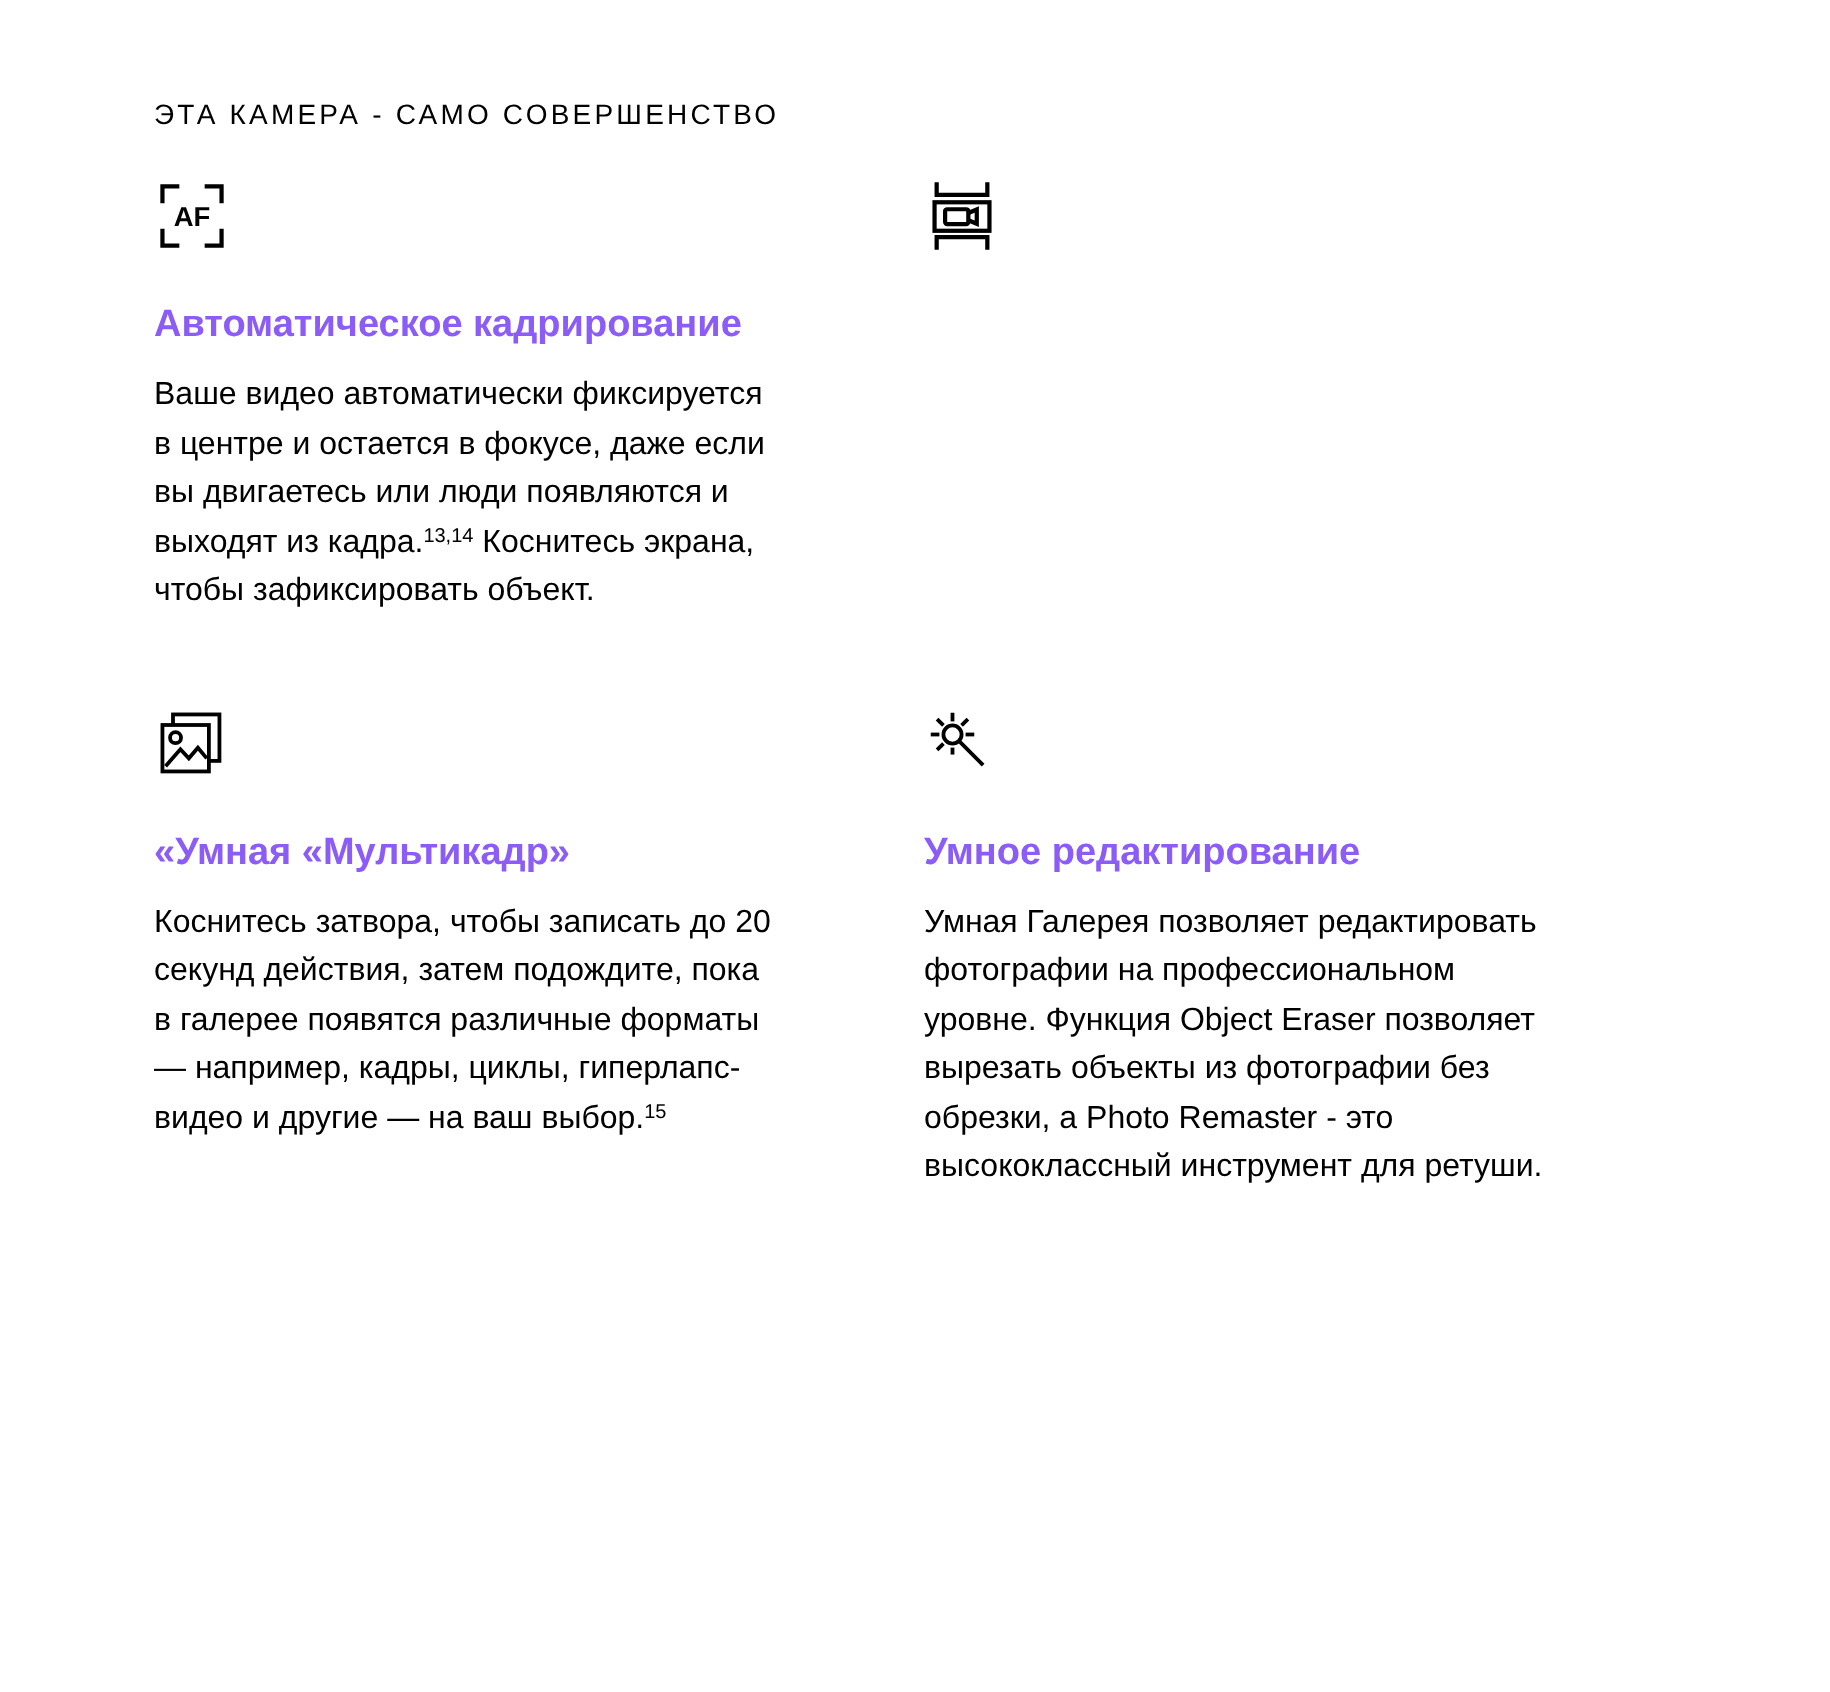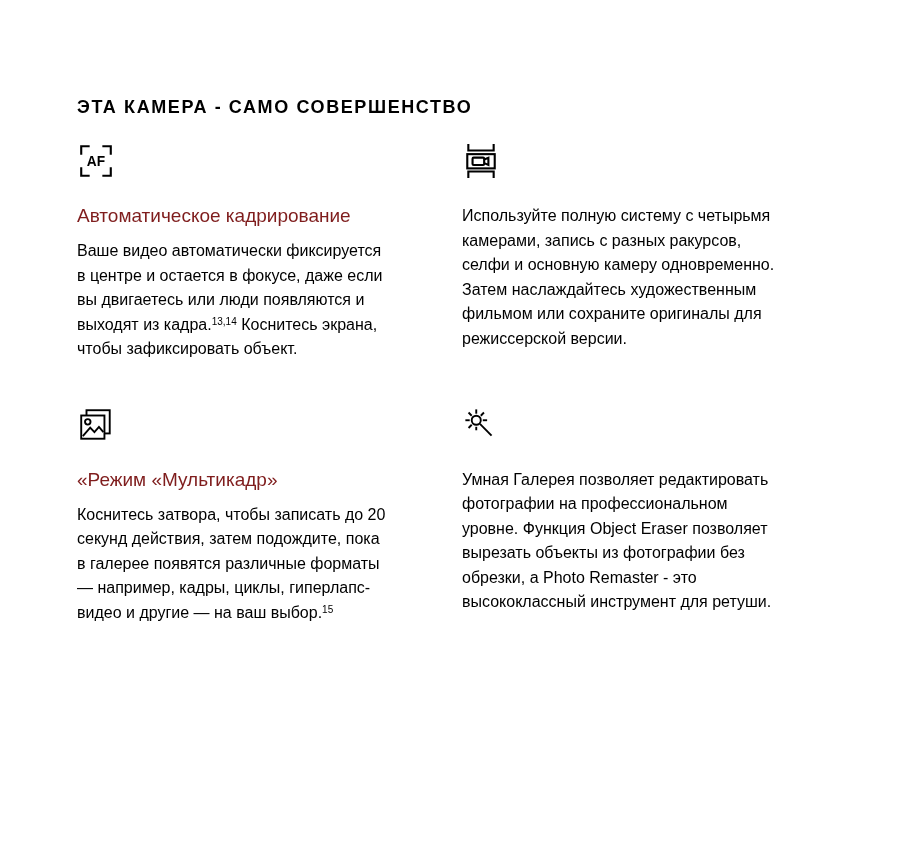--- a/index.html
+++ b/index.html
@@ -9,27 +9,26 @@
     color: #000000;
   }
   .page {
     width: 915px;
     height: 846px;
     padding: 49px 60px 0 77px;
     overflow: hidden;
     background: #ffffff;
   }
   .eyebrow {
-    font-size: 18px;
-    font-weight: 700;
+    font-size: 14px;
+    font-weight: 400;
     letter-spacing: 1.6px;
     text-transform: uppercase;
     color: #000000;
     margin-bottom: 24px;
-    margin-top: 48px;
   }
   .title {
     font-size: 40px;
     line-height: 48px;
     font-weight: 700;
     letter-spacing: -0.5px;
     color: #000000;
     max-width: 680px;
     margin-bottom: 58px;
   }
@@ -43,22 +42,22 @@
   .feature .icon {
     display: block;
     width: 38px;
     height: 38px;
     margin-bottom: 24px;
   }
   .feature .icon svg { display: block; }
   .feature h3 {
     font-size: 19px;
     line-height: 23px;
-    font-weight: 400;
-    color: #7f1d1d;
+    font-weight: 700;
+    color: #8b5cf6;
     margin-bottom: 12px;
   }
   .feature p {
     font-size: 16px;
     line-height: 24.5px;
     font-weight: 400;
     color: #000000;
   }
   sup.fn {
     font-size: 10px;
@@ -96,47 +95,47 @@
     <section class="feature">
       <span class="icon">
         <svg width="38" height="38" viewBox="0 0 36 36" fill="none" stroke="#000000" stroke-width="2">
           <path d="M6 2 V8 H30 V2"></path>
           <rect x="5" y="11.5" width="26" height="13.5"></rect>
           <rect x="10" y="14.8" width="11" height="7" rx="1"></rect>
           <path d="M21 16.6 L25 14.9 V21.7 L21 20"></path>
           <path d="M6 34 V28 H30 V34"></path>
         </svg>
       </span>
-      <p><span>Используйте полную систему с четырьмя камерами, запись с разных ракурсов, селфи и основную камеру одновременно. Затем наслаждайтесь художественным фильмом или сохраните оригиналы для режиссерской версии.</span><sup class="fn"></sup><span></span></p>
     </section>
 
     <section class="feature">
       <span class="icon">
         <svg width="38" height="38" viewBox="0 0 36 36" fill="none" stroke="#000000" stroke-width="1.8">
           <rect x="9" y="4" width="22" height="22"></rect>
           <rect x="4" y="9" width="22" height="22" fill="#ffffff"></rect>
           <circle cx="10.2" cy="15" r="2.6"></circle>
           <path d="M5.5 28.5 L12.5 20.5 L16.5 24.8 L20.8 19.8 L25 24.8"></path>
         </svg>
       </span>
-      <h3>«Режим «Мультикадр»</h3>
+      <h3>«Умная «Мультикадр»</h3>
       <p><span>Коснитесь затвора, чтобы записать до 20 секунд действия, затем подождите, пока в галерее появятся различные форматы — например, кадры, циклы, гиперлапс-видео и другие — на ваш выбор.</span><sup class="fn">15</sup><span></span></p>
     </section>
 
     <section class="feature">
       <span class="icon">
         <svg width="38" height="38" viewBox="0 0 36 36" fill="none" stroke="#000000" stroke-width="1.8">
           <circle cx="13.5" cy="13.5" r="4.3"></circle>
           <path d="M13.5 3.2 V7.3"></path>
           <path d="M6.2 6.2 L9.2 9.2"></path>
           <path d="M20.8 6.2 L17.8 9.2"></path>
           <path d="M3.2 13.5 H7.3"></path>
           <path d="M19.7 13.5 H23.8"></path>
           <path d="M9.2 17.8 L6.2 20.8"></path>
           <path d="M13.5 19.7 V23"></path>
           <path d="M17 17 L28 28"></path>
         </svg>
       </span>
+      <h3>Умное редактирование</h3>
       <p><span>Умная Галерея позволяет редактировать фотографии на профессиональном уровне. Функция Object Eraser позволяет вырезать объекты из фотографии без обрезки, а Photo Remaster - это высококлассный инструмент для ретуши.</span><sup class="fn"></sup><span></span></p>
     </section>
 
   </div>
 </div>
 
 </body></html>

